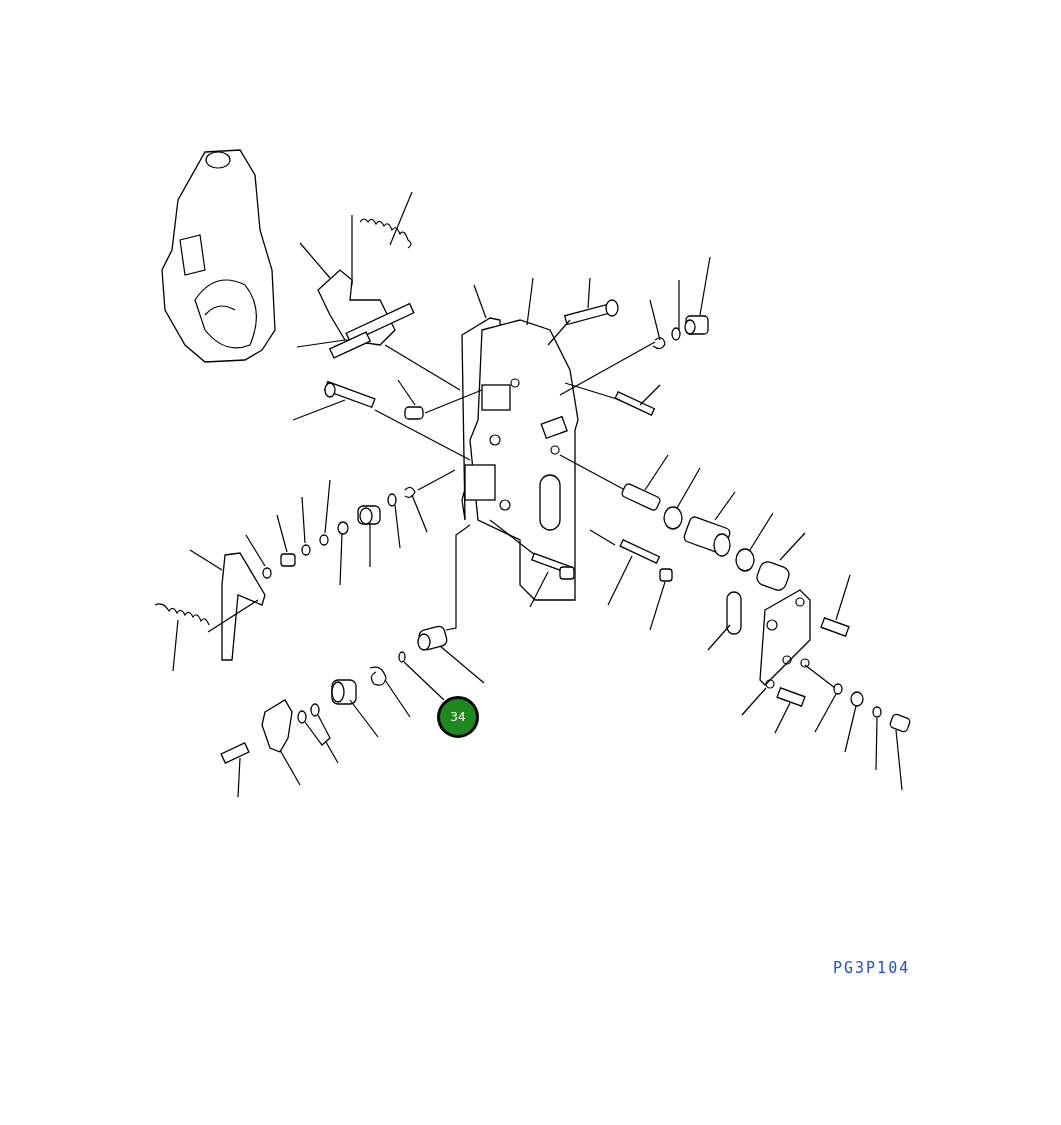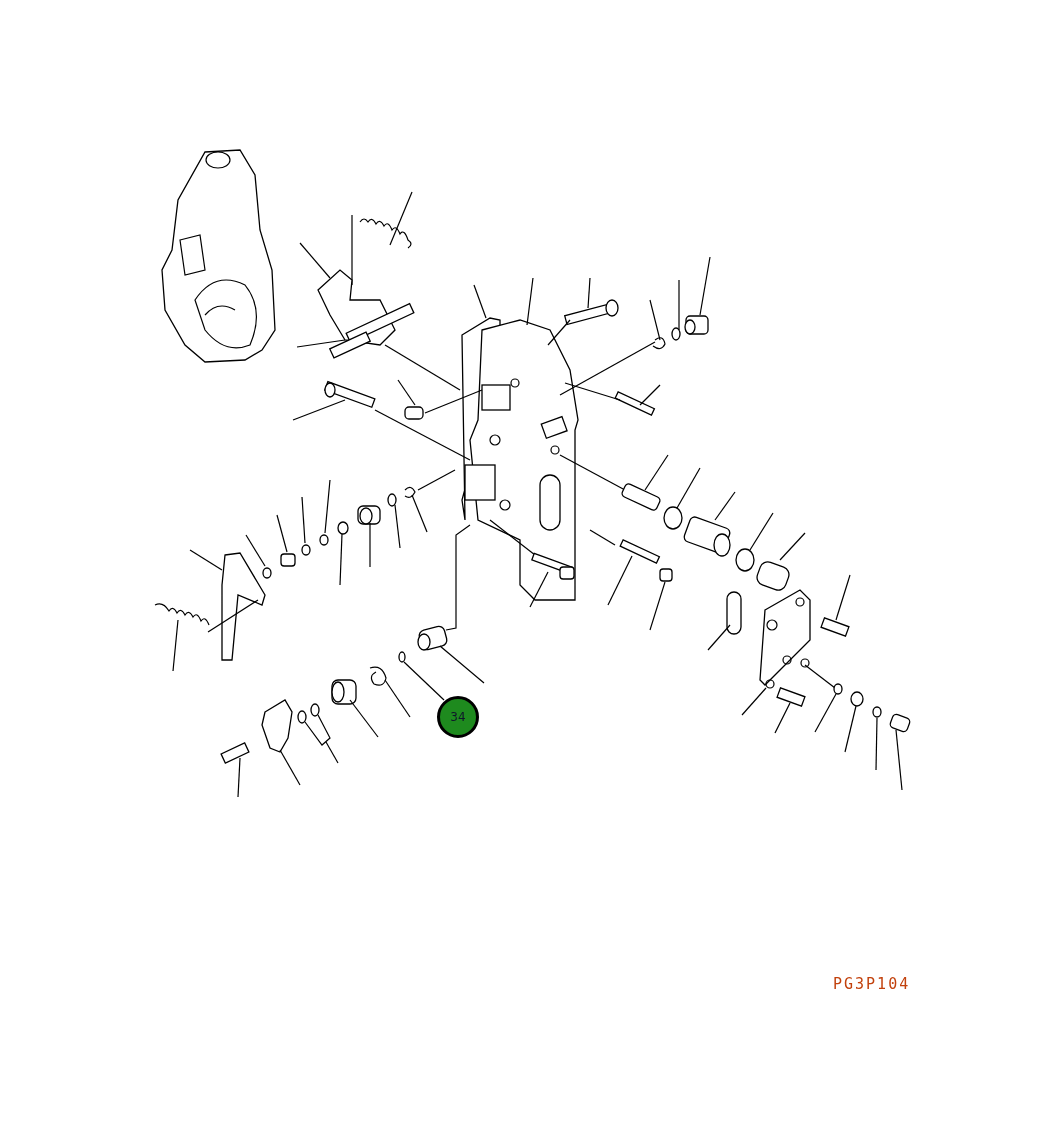--- a/index.html
+++ b/index.html
@@ -1,23 +1,23 @@
 <!DOCTYPE html>
 <html><head>
 <meta charset="utf-8">
 <style>
   html, body { margin:0; padding:0; background:#ffffff; }
   body { width:1061px; height:1125px; position:relative; overflow:hidden; font-family:"DejaVu Sans", sans-serif; }
   #diagram { position:absolute; left:0; top:0; width:1061px; height:1125px; }
   .ln { stroke:#000; stroke-width:1.2; fill:none; }
   .part { stroke:#000; stroke-width:1.3; fill:#fff; }
   .callout { position:absolute; width:36px; height:36px; border-radius:50%;
-    background:#1e8a1e; border:3px solid #000; color:#0f172a; font-size:12px;
+    background:#1e8a1e; border:3px solid #000; color:#ffffff; font-size:12px;
     display:flex; align-items:center; justify-content:center; box-sizing:content-box; cursor:pointer; }
-  .drawing-code { position:absolute; font-family:"DejaVu Sans Mono", monospace; font-size:15px; letter-spacing:2px; color:#c2410c;margin-top:16px; }
+  .drawing-code { position:absolute; font-family:"DejaVu Sans Mono", monospace; font-size:15px; letter-spacing:2px; color:#1d4ed8; }
 </style>
 </head>
 <body>
 
 <svg id="diagram" viewBox="0 0 1061 1125" xmlns="http://www.w3.org/2000/svg">
 
   <g>
     <path class="part" d="M205,152 L240,150 L255,175 L260,230 L272,270 L275,330 L262,350 L245,360 L205,362 L185,345 L165,310 L162,270 L172,250 L178,200 Z"></path>
     <ellipse class="ln" cx="218" cy="160" rx="12" ry="8"></ellipse>
     <path class="ln" d="M195,300 Q215,270 245,285 Q265,310 250,345 Q225,355 205,330 Z"></path>

